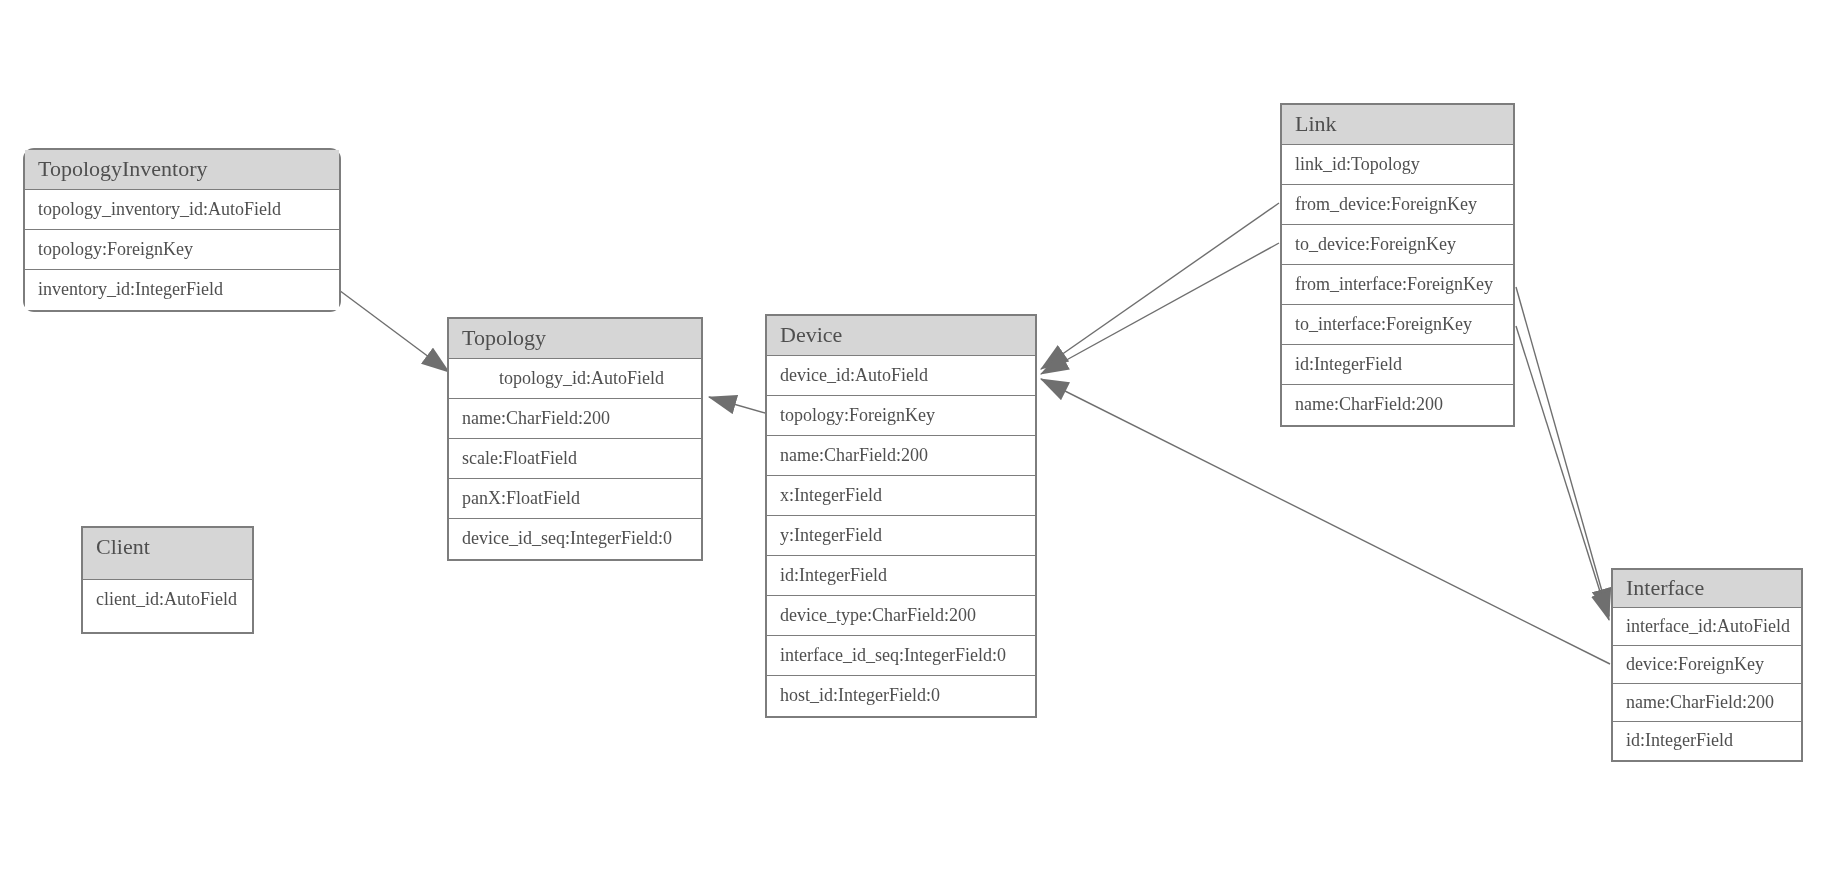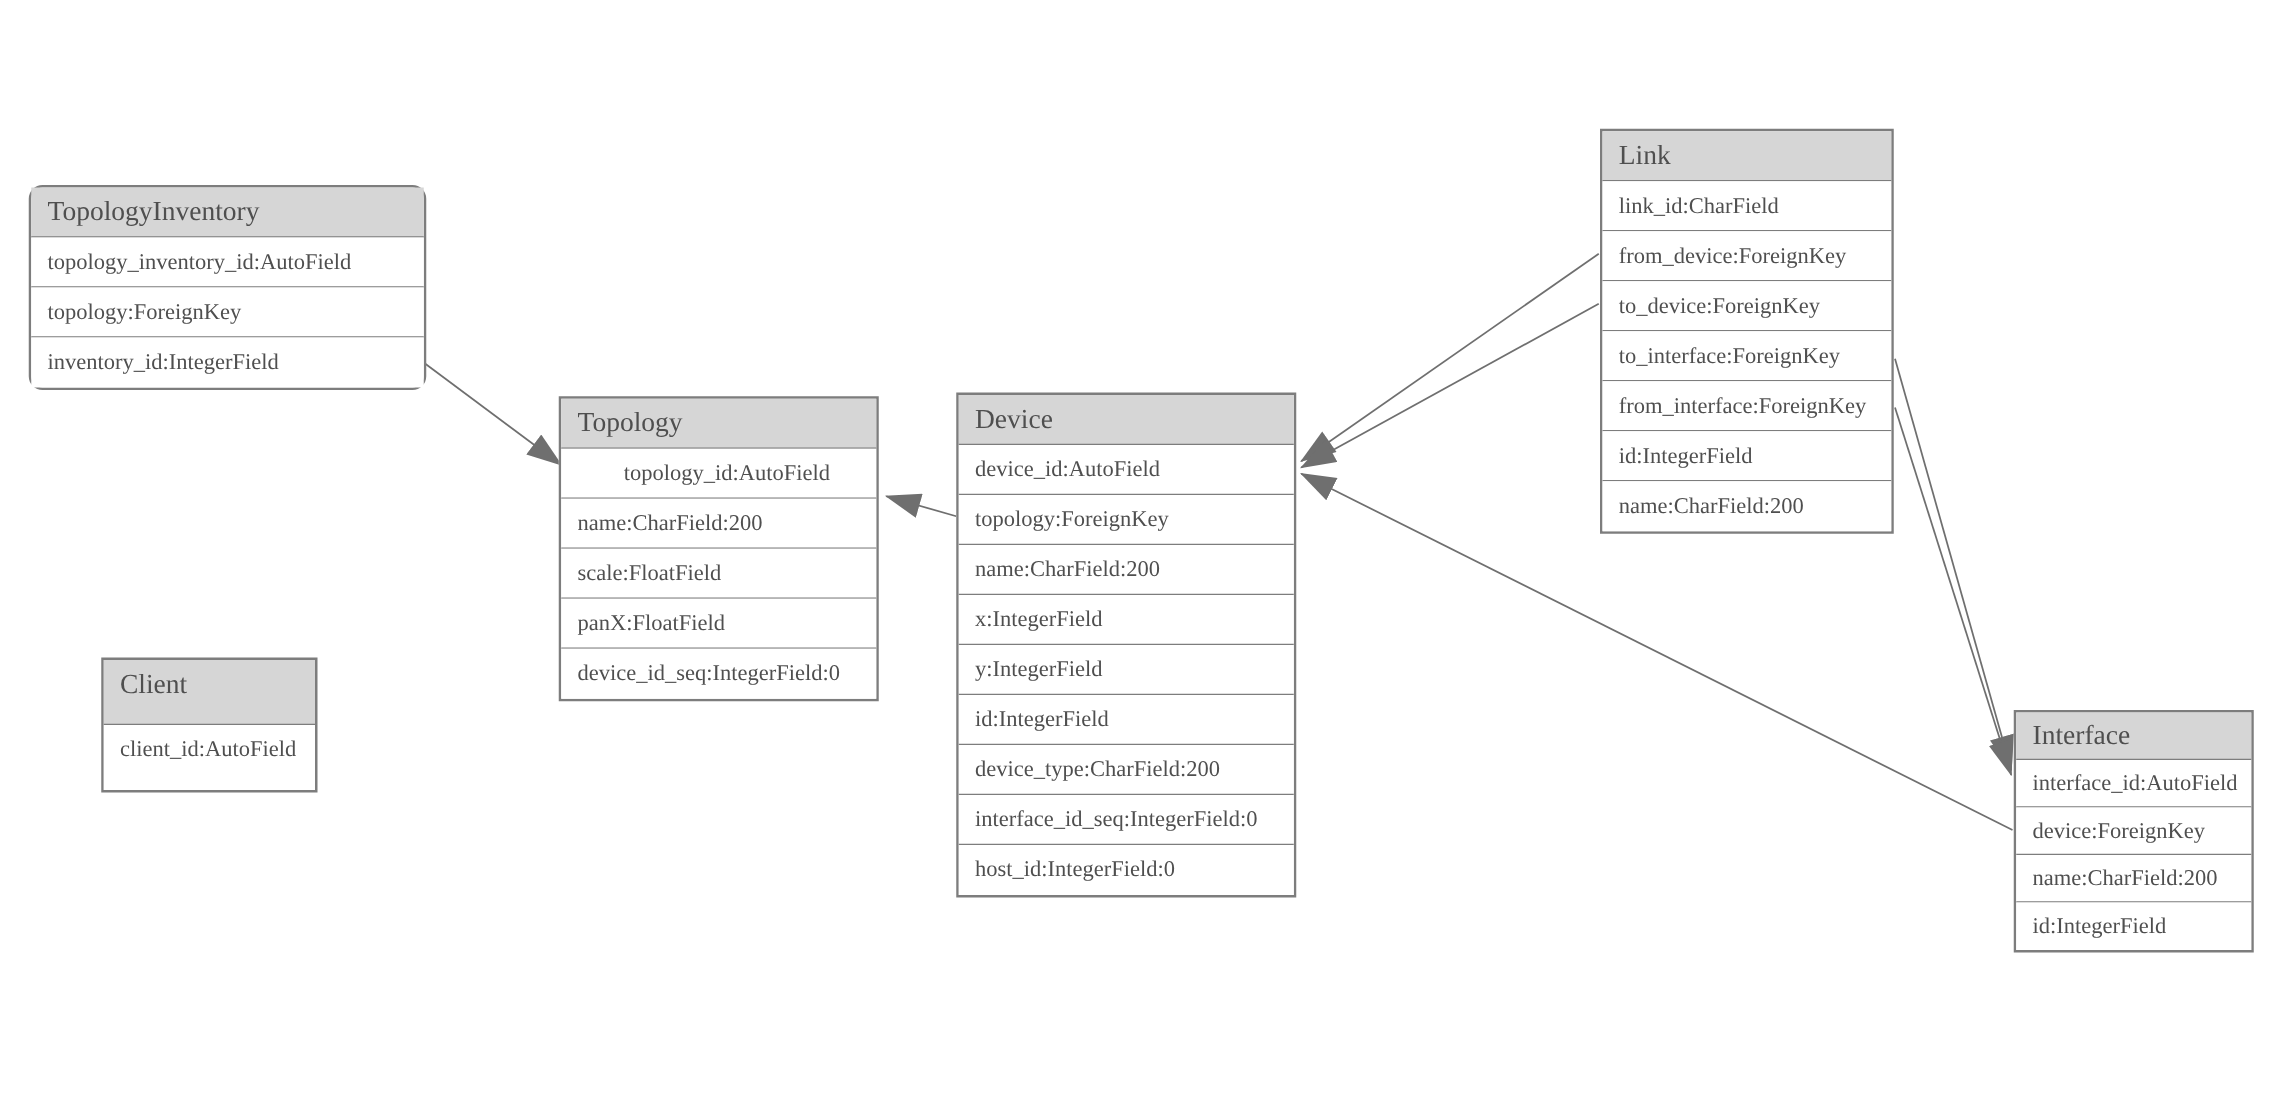--- a/index.html
+++ b/index.html
@@ -109,25 +109,25 @@
         <div class="trow" style="height: 40px; line-height: 38px;">name:CharField:200</div>
         <div class="trow" style="height: 40px; line-height: 38px;">x:IntegerField</div>
         <div class="trow" style="height: 40px; line-height: 38px;">y:IntegerField</div>
         <div class="trow" style="height: 40px; line-height: 38px;">id:IntegerField</div>
         <div class="trow" style="height: 40px; line-height: 38px;">device_type:CharField:200</div>
         <div class="trow" style="height: 40px; line-height: 38px;">interface_id_seq:IntegerField:0</div>
         <div class="trow" style="height: 40px; line-height: 38px;">host_id:IntegerField:0</div>
       </div>
       <div class="entity-table" style="left: 1280px; top: 103px; width: 235px;">
         <div class="thead" style="height: 40px; line-height: 38px;">Link</div>
-        <div class="trow" style="height: 40px; line-height: 38px;">link_id:CharField</div>
+        <div class="trow" style="height: 40px; line-height: 38px;">link_id:Topology</div>
         <div class="trow" style="height: 40px; line-height: 38px;">from_device:ForeignKey</div>
         <div class="trow" style="height: 40px; line-height: 38px;">to_device:ForeignKey</div>
+        <div class="trow" style="height: 40px; line-height: 38px;">from_interface:ForeignKey</div>
         <div class="trow" style="height: 40px; line-height: 38px;">to_interface:ForeignKey</div>
-        <div class="trow" style="height: 40px; line-height: 38px;">from_interface:ForeignKey</div>
         <div class="trow" style="height: 40px; line-height: 38px;">id:IntegerField</div>
         <div class="trow" style="height: 40px; line-height: 38px;">name:CharField:200</div>
       </div>
       <div class="entity-table" style="left: 1611px; top: 568px; width: 192px;">
         <div class="thead" style="height: 38px; line-height: 36px;">Interface</div>
         <div class="trow" style="height: 38px; line-height: 36px;">interface_id:AutoField</div>
         <div class="trow" style="height: 38px; line-height: 36px;">device:ForeignKey</div>
         <div class="trow" style="height: 38px; line-height: 36px;">name:CharField:200</div>
         <div class="trow" style="height: 38px; line-height: 36px;">id:IntegerField</div>
       </div>

